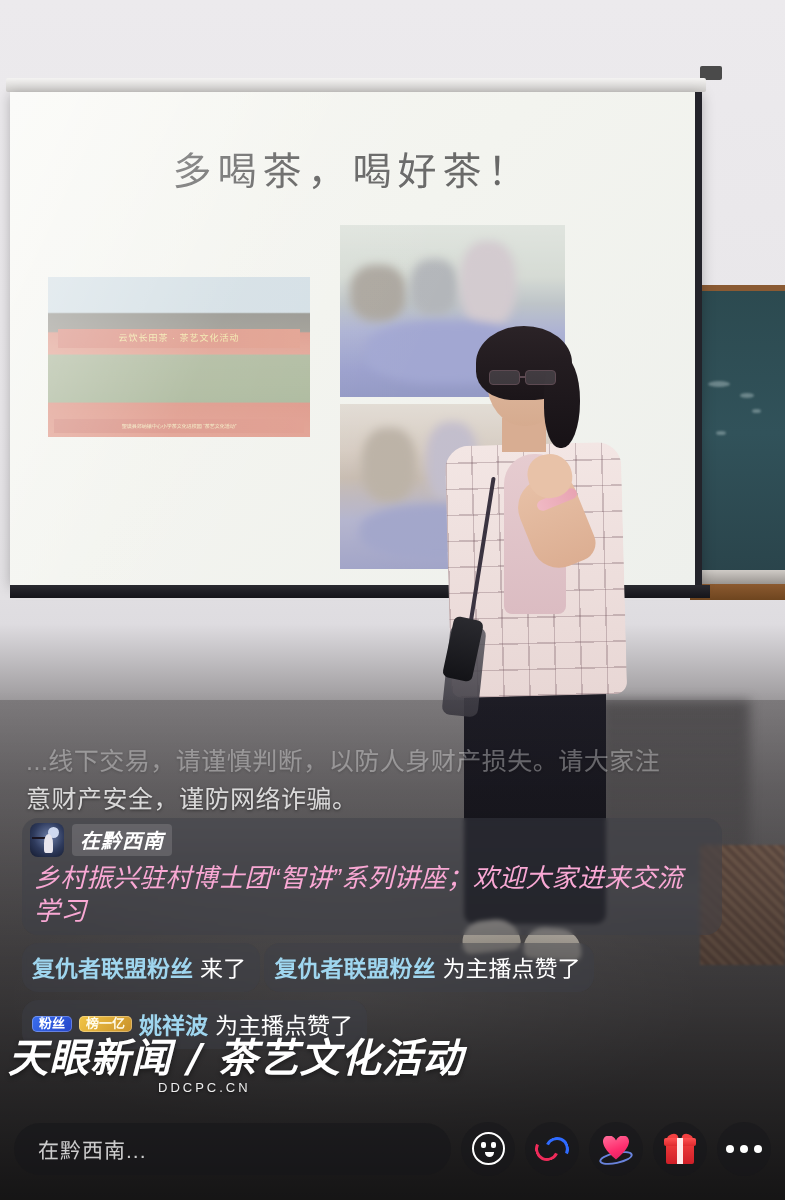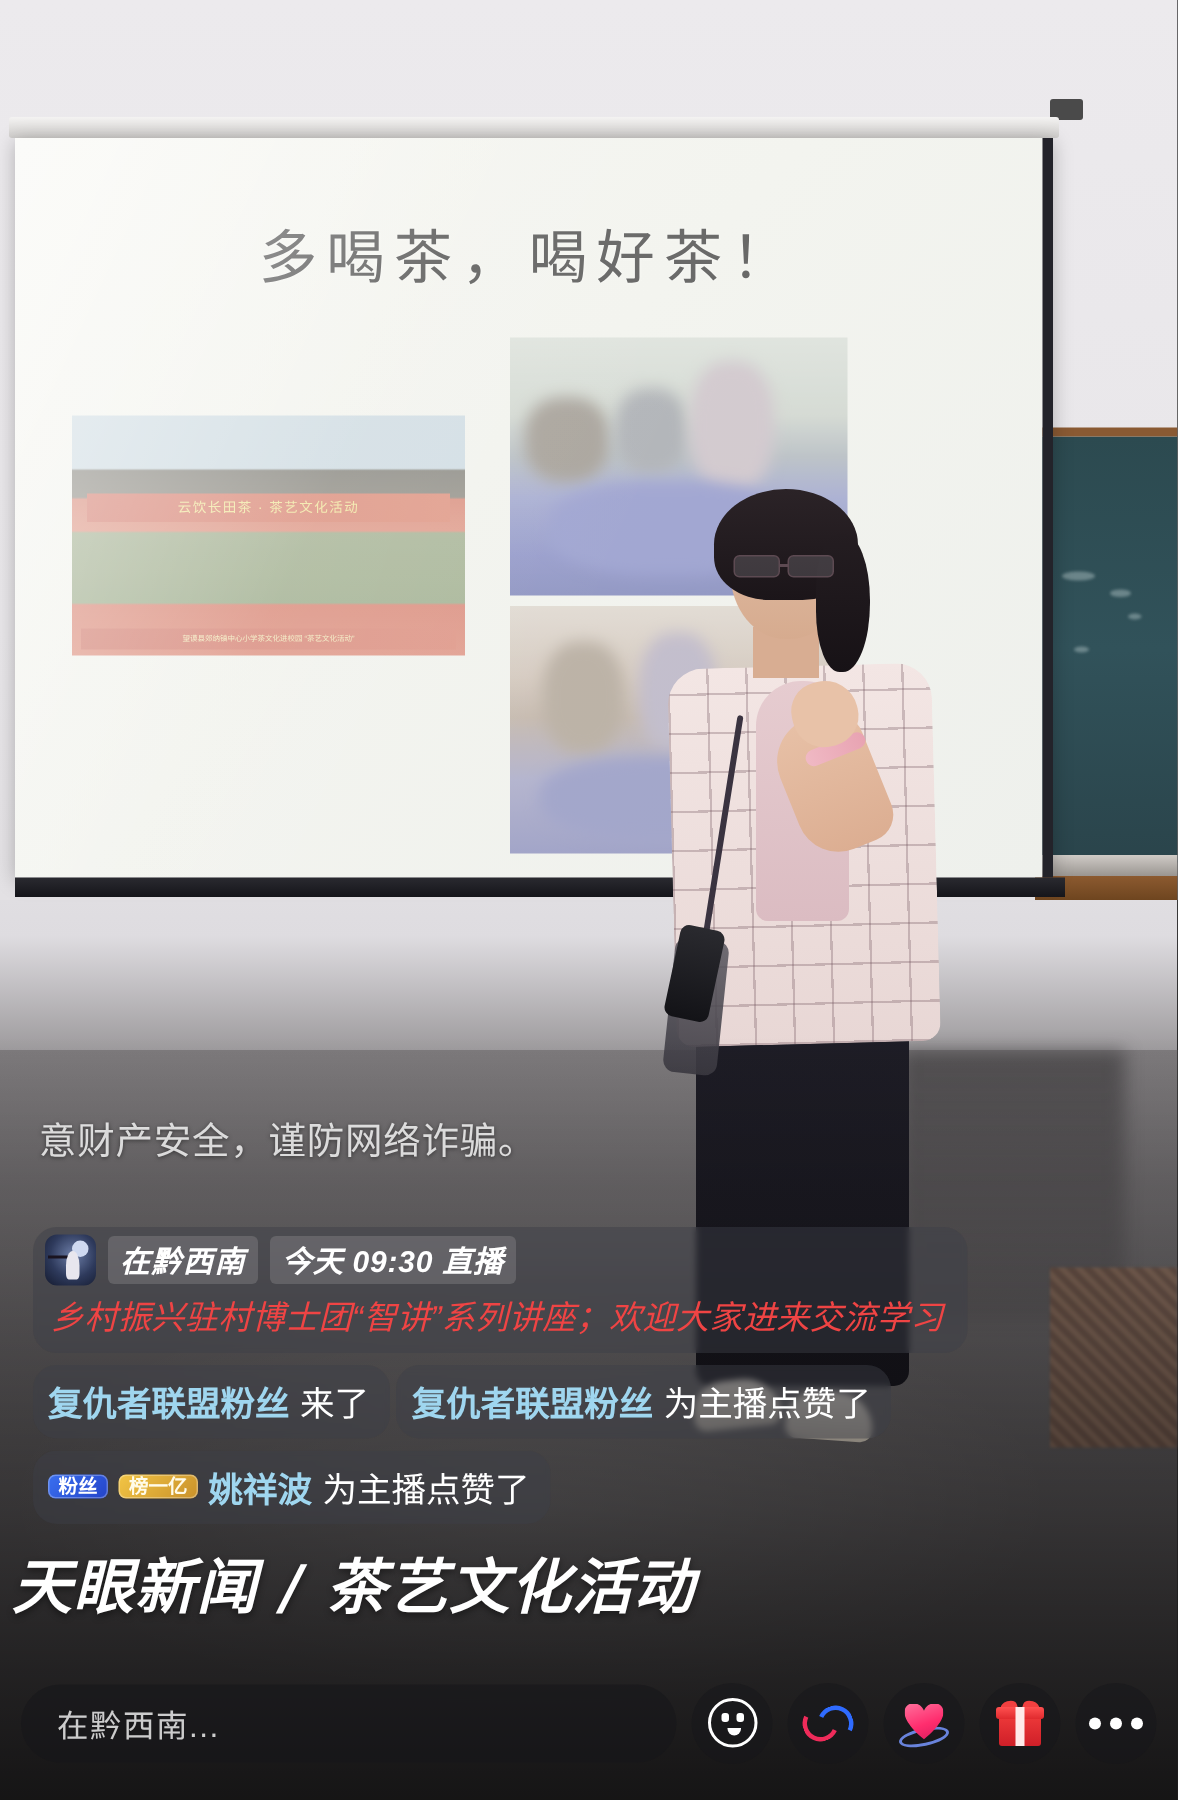--- a/index.html
+++ b/index.html
@@ -139,21 +139,21 @@
   .sys-line1 { display:flex; align-items:center; gap:8px; margin-bottom:5px; }
   .avatar { width:34px; height:34px; border-radius:8px; overflow:hidden; flex:0 0 34px;
     background:radial-gradient(circle at 55% 40%, #6d7ea8 0%, #2e3a5c 55%, #141a2e 100%); position:relative; }
   .avatar .a-moon { position:absolute; left:18px; top:4px; width:11px; height:11px; background:#cfd9f0; border-radius:50%; filter:blur(.5px); }
   .avatar .a-fig { position:absolute; left:14px; top:11px; width:9px; height:19px; background:#e8e6ee; border-radius:50% 50% 20% 20%; }
   .avatar .a-branch { position:absolute; left:2px; top:14px; width:14px; height:2px; background:#1a1420; }
   .sys-tag { font-size:20px; font-weight:700; color:#ffffff; padding:1px 8px 2px;
     background:rgba(255,255,255,.14); border-radius:4px; letter-spacing:1px; }
   .sys-time { font-size:20px; font-weight:700; color:#ffffff; padding:1px 8px 2px;
     background:rgba(255,255,255,.14); border-radius:4px; letter-spacing:.5px; }
-  .sys-body { font-size:22px; line-height:33px; color:#ef4444; font-weight:500; padding:0 4px; letter-spacing:.3px; }
+  .sys-body { font-size:26px; line-height:33px; color:#f9a8d4; font-weight:500; padding:0 4px; letter-spacing:.3px; }
 
   .chat-row { display:flex; align-items:center; gap:7px; flex-wrap:nowrap; }
   .badge { font-size:13px; font-weight:700; color:#fff; padding:0 7px; border-radius:5px;
     white-space:nowrap; line-height:1.25; }
   .badge-blue { background:linear-gradient(135deg,#3a6ff0,#2444c8); box-shadow:inset 0 0 0 1px rgba(255,255,255,.28); }
   .badge-gold { background:linear-gradient(135deg,#f2c545,#c9912a); box-shadow:inset 0 0 0 1px rgba(255,255,255,.3); color:#fffbe8;text-align:right; }
   .chat-user { font-size:23px; font-weight:600; color:#9fd6ef; white-space:nowrap; }
   .chat-text { font-size:23px; color:#ffffff; white-space:nowrap;font-family:Liberation Mono, monospace; }
 
   
@@ -280,35 +280,35 @@
           <i class="r"></i>
         </div>
       <div class="p-shoe l"></div>
       <div class="p-shoe r"></div>
     </div>
   </div>
 
   <div class="ui-scrim"></div>
 
   <div class="safety-notice">
+    <div class="faded">...线下交易，请谨慎判断，以防人身财产损失。请大家注</div>
     <div>意财产安全，谨防网络诈骗。</div>
   </div>
 
   <div class="chat-area">
 
     
     <div class="msg msg-system">
       <div class="sys-line1">
         <div class="avatar">
           <div class="a-moon"></div>
             <div class="a-branch"></div>
             <div class="a-fig"></div>
         </div>
         <span class="sys-tag">在黔西南</span>
-        <span class="sys-time">今天 09:30 直播</span>
       </div>
       <div class="sys-body">乡村振兴驻村博士团“智讲”系列讲座；欢迎大家进来交流学习</div>
     </div>
 
     
     <div class="msg">
       <div class="chat-row">
         <span class="chat-user">复仇者联盟粉丝</span>
         <span class="chat-text">来了</span>
       </div>
@@ -328,20 +328,21 @@
         <span class="badge badge-blue">粉丝</span>
         <span class="badge badge-gold">榜一亿</span>
         <span class="chat-user">姚祥波</span>
         <span class="chat-text">为主播点赞了</span>
       </div>
     </div>
   </div>
 
   <div class="watermark">
     <div class="wm-main">天眼新闻 / 茶艺文化活动</div>
+    <div class="wm-sub">DDCPC.CN</div>
   </div>
 
   <div class="bottombar">
 
     <div class="comment-input">
       <span class="ph">在黔西南...</span>
     </div>
 
     <div class="circle-btn">
       <div class="ico-smiley">

